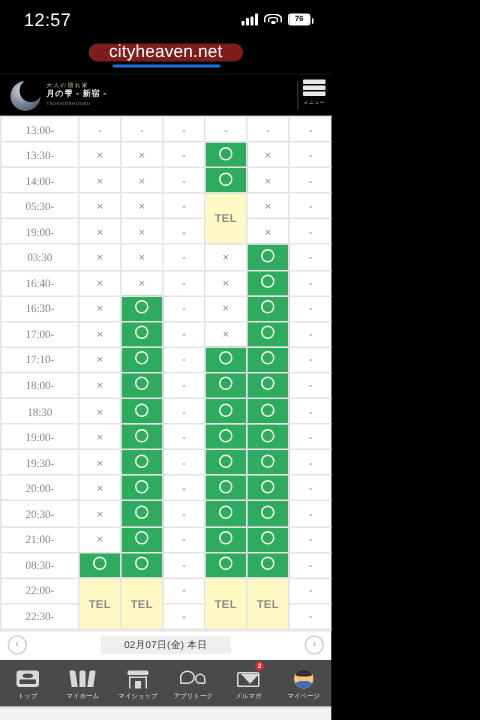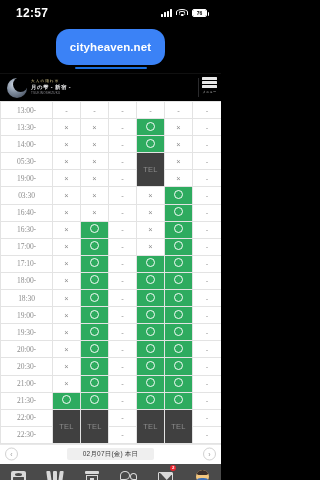--- a/index.html
+++ b/index.html
@@ -10,21 +10,21 @@
     overflow: hidden;
   }
   #phone { position: relative; width: 221px; height: 480px; background:#000; }
 
   
   .statusbar {
     height: 26px; display:flex; align-items:center;
     justify-content:space-between; padding: 0 14px 0 16px;
     color:#fff;
   }
-  .sb-time { font-size:12px; font-weight:bold; letter-spacing:.3px; }
+  .sb-time { font-size:12px; font-weight:normal; letter-spacing:.3px; }
   .sb-right { display:flex; align-items:center; gap:4px; }
   .sig { display:flex; align-items:flex-end; gap:1px; height:8px; }
   .sig i { display:block; width:2px; background:#fff; border-radius:.5px; }
   .sig i:nth-child(1){height:3px;} .sig i:nth-child(2){height:5px;}
   .sig i:nth-child(3){height:6px;} .sig i:nth-child(4){height:8px;}
   .batt { position:relative; width:15px; height:8px; border:1px solid #fff;
           border-radius:2px; display:flex; align-items:center; }
   .batt::after{content:"";position:absolute;right:-3px;top:2px;width:1.5px;
                height:4px;background:#fff;border-radius:0 1px 1px 0;}
   .batt b { font-size:5px; color:#000; background:#fff; width:100%;
@@ -33,22 +33,22 @@
   .wifi { width:12px; height:9px; position:relative; }
   .wifi span{position:absolute;left:50%;transform:translateX(-50%);
              border:1.2px solid #fff;border-bottom:none;border-radius:50% 50% 0 0;}
   .wifi span:nth-child(1){width:12px;height:6px;top:0;}
   .wifi span:nth-child(2){width:7px;height:4px;top:2.5px;}
   .wifi span:nth-child(3){width:2.5px;height:2.5px;top:5px;background:#fff;border-radius:50%;border:none;}
 
   
   .urlbar-wrap { display:flex; flex-direction:column; align-items:center;
                  padding-top:3px; }
-  .urlpill { background:#3b82f6; color:#fff; font-size:11.5px; font-weight:bold;
-             padding:12px 14px; border-radius:13px; letter-spacing:.1px; }
+  .urlpill { background:#7f1d1d; color:#fff; font-size:11.5px; font-weight:normal;
+             padding:0 14px; border-radius:13px; letter-spacing:.1px; }
   .progress { width:72px; height:2px; background:#1a6fe0; margin-top:2px;
               border-radius:1px; }
 
   
   .siteheader { position:relative; height:28px; background:#000;
                 display:flex; align-items:center; padding:0 4px; margin-top:4px;
                 border-top:1px solid #101010; }
   .logo-moon { width:20px; height:20px; border-radius:50%;
                background: radial-gradient(circle at 35% 32%, #cfd8e3 0%, #7d8a9c 45%, #39404d 100%);
                position:relative; flex:0 0 auto; margin-left:3px; }
@@ -77,22 +77,22 @@
                    text-align:center; vertical-align:middle;
                    font-size:7.5px; color:#8c8c8c; padding:0; }
   td.time { color:#4a4a4a; font-size:8px; text-align:center;
             letter-spacing:-.1px; border-left:none;font-family:Liberation Serif, serif; }
   td.dash { color:#b9b9b9; font-size:8px; }
   td.x { color:#9a9a9a; font-size:8px; }
   td.ok { background:#2eab5f; border:1px solid #2eab5f; }
   td.ok .ring { display:inline-block; width:9px; height:9px; border-radius:50%;
                 border:1.4px solid #ffffff; box-sizing:border-box;
                 opacity:.95; }
-  td.tel { background:#404040; border:1px solid #ef4049; color:#fff;
-           font-size:6px; font-weight:normal; letter-spacing:.2px; }
+  td.tel { background:#fef9c3; border:1px solid #ef4049; color:#fff;
+           font-size:6px; font-weight:bold; letter-spacing:.2px; }
 
   
   .datenav { position:relative; background:#fff; height:20px;
              display:flex; align-items:center; justify-content:center;
              border-top:1px solid #e8e8e8; }
   .datenav .label { font-size:6.5px; color:#3a3a3a; letter-spacing:.2px;
                     background:#efefef; padding:1.5px 16px; border-radius:2px; }
   .arrow { position:absolute; top:50%; transform:translateY(-50%);
            width:13px; height:13px; border-radius:50%; border:1px solid #d2d2d2;
            background:#fff; display:flex; align-items:center; justify-content:center;
@@ -355,21 +355,21 @@
           <tr>
             <td class="time">21:00-</td>
             <td class="x">×</td>
             <td class="ok"><span class="ring"></span></td>
             <td class="dash">-</td>
             <td class="ok"><span class="ring"></span></td>
             <td class="ok"><span class="ring"></span></td>
             <td class="dash">-</td>
           </tr>
           <tr>
-            <td class="time">21:30-</td>
+            <td class="time">08:30-</td>
             <td class="ok"><span class="ring"></span></td>
             <td class="ok"><span class="ring"></span></td>
             <td class="dash">-</td>
             <td class="ok"><span class="ring"></span></td>
             <td class="ok"><span class="ring"></span></td>
             <td class="dash">-</td>
           </tr>
           <tr>
             <td class="time">22:00-</td>
             <td class="tel" rowspan="2">TEL</td>

